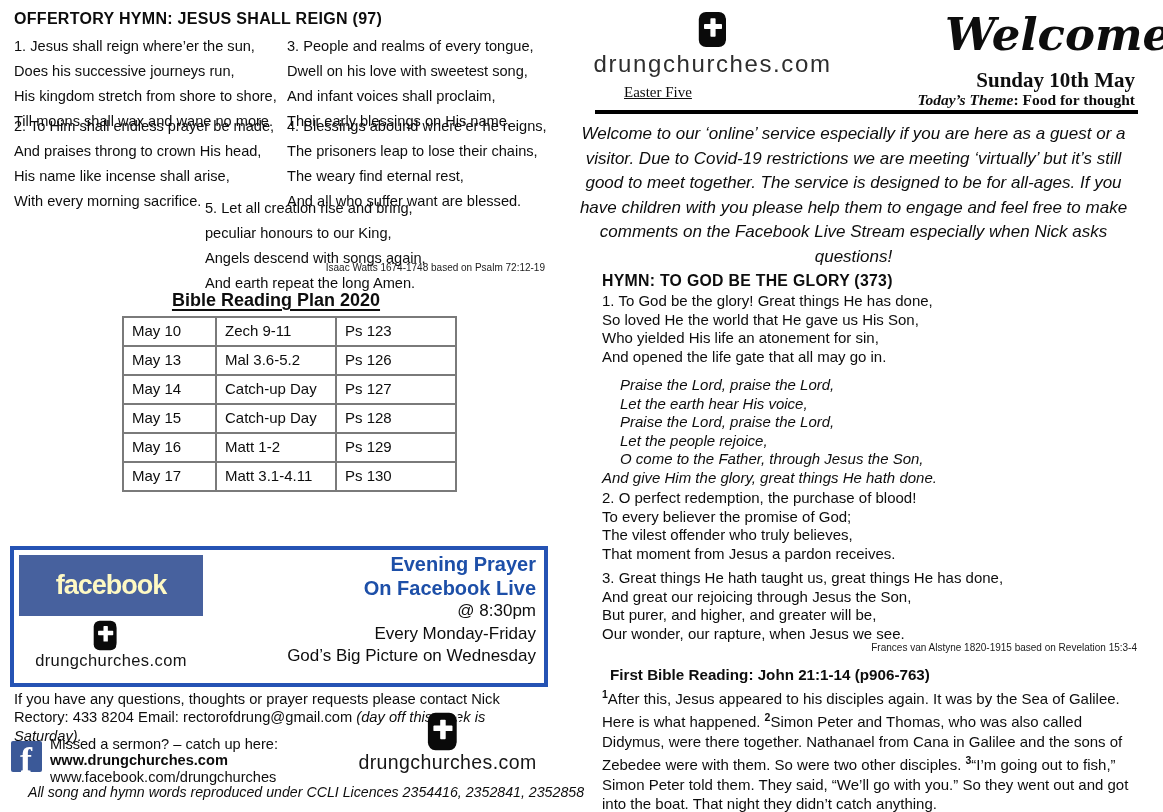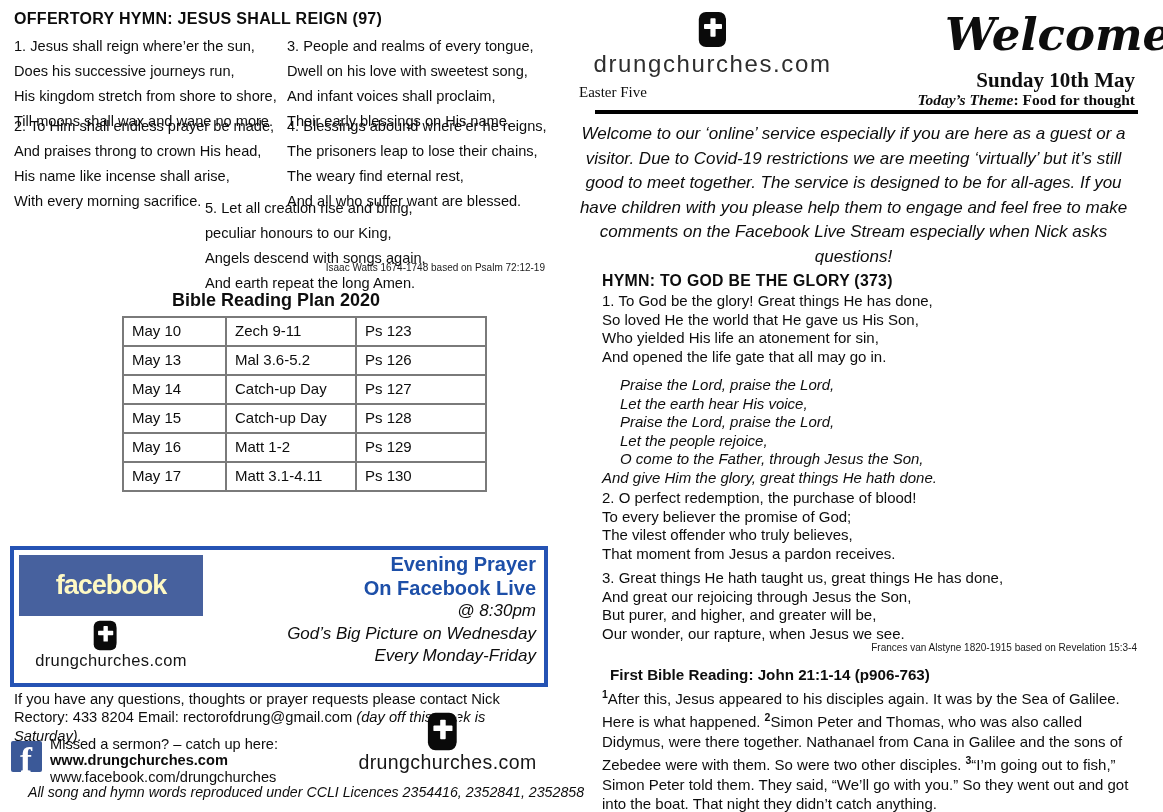--- a/index.html
+++ b/index.html
@@ -4,30 +4,30 @@
 <style>
   html,body{margin:0;padding:0;background:#fff;}
   #page{position:relative;width:1163px;height:812px;background:#ffffff;overflow:hidden;
         font-family:"Liberation Sans",sans-serif;color:#0d0d0d;}
   .abs{position:absolute;}
   
   .sec-title{font-weight:bold;font-size:16px;letter-spacing:.3px;}
   .verse{white-space:pre-line;font-size:14.6px;line-height:25px;}
   .attr{font-size:10px;color:#1a1a1a;}
   .plan-title{font-weight:bold;font-size:18px;text-align:center;
-              text-decoration-thickness:2px;text-underline-offset:3px;}
+              text-decoration:underline;text-decoration-thickness:2px;text-underline-offset:3px;}
   #plan-table{border-collapse:collapse;}
-  #plan-table td{border:2px solid #7a7a7a;font-size:15px;padding:1px 22px 3px 8px;height:23px;vertical-align:middle;}
+  #plan-table td{border:2px solid #7a7a7a;font-size:15px;padding:1px 12px 3px 8px;height:23px;vertical-align:middle;}
   #plan-table td.c1{width:71px;} #plan-table td.c2{width:98px;} #plan-table td.c3{width:98px;}
   #fb-box{left:10px;top:546px;width:530px;height:133px;border:4px solid #2553b4;background:#fff;}
   #fb-logo{position:absolute;left:5px;top:5px;width:184px;height:61px;background:#47619e;
            display:flex;align-items:center;justify-content:center;}
   #fb-logo span{color:#fef9c3;font-weight:bold;font-size:27px;letter-spacing:-1px;}
   .fb-blue{color:#1d4fa8;font-weight:bold;font-size:20px;line-height:24px;}
-  .fb-black{font-size:17px;line-height:22.5px;font-style:italic;}
+  .fb-black{font-size:17px;line-height:22.5px;}
   #fb-right{position:absolute;right:8px;top:2px;text-align:right;}
   .sitewordmark{text-align:center;letter-spacing:.4px;color:#151515;}
   .contact{font-size:14.7px;line-height:18.4px;}
   .f-icon{width:31px;height:31px;background:#3b5998;border-radius:2px;overflow:hidden;position:relative;}
   .f-icon span{position:absolute;bottom:-9px;left:9px;font-family:"Liberation Serif",serif;
                font-weight:bold;font-size:36px;color:#fff;}
   .catchup{font-size:14.6px;line-height:17px;}
   .ccli{font-style:italic;font-size:14.2px;}
   
   .r-site{font-size:24px;letter-spacing:1.6px;color:#2e2e2e;text-align:center;}
@@ -121,22 +121,22 @@
         <path d="M35 3 q5 20 0 40" stroke="#fff" stroke-width="2.2" fill="none"></path>
         <rect x="15.5" y="9" width="6.5" height="23" rx="1" fill="#fff"></rect>
         <rect x="7.5" y="16" width="22.5" height="6.5" rx="1" fill="#fff"></rect>
       </svg>
     </div>
     <div class="abs sitewordmark" style="left:0;top:101px;width:194px;font-size:16.5px;">drungchurches.com</div>
     <div id="fb-right">
       <div class="fb-blue">Evening Prayer</div>
       <div class="fb-blue">On Facebook Live</div>
       <div class="fb-black">@ 8:30pm</div>
+      <div class="fb-black">Every Monday-Friday</div>
       <div class="fb-black">God’s Big Picture on Wednesday</div>
-      <div class="fb-black">Every Monday-Friday</div>
     </div>
   </div>
 
   <div class="abs contact" style="left:14px;top:690px;width:538px;"><span>If you have any questions, thoughts or prayer requests please contact Nick Rectory: 433 8204 Email: rectorofdrung@gmail.com </span><span class="bi">(day off this week is Saturday).</span></div>
 
   <div class="abs f-icon" style="left:11px;top:741px;">
       <span>f</span>
     </div>
   <div class="abs catchup" style="left:50px;top:736px;">Missed a sermon? – catch up here:</div>
   <div class="abs catchup" style="left:50px;top:752px;font-weight:bold;">www.drungchurches.com</div>
@@ -155,21 +155,21 @@
 
   <div class="abs" style="left:698px;top:11px;">
     <svg width="32" height="37" viewBox="0 0 40 46">
       <rect x="1" y="1" width="34" height="44" rx="9" fill="#0a0a0a"></rect>
       <path d="M35 3 q5 20 0 40" stroke="#fff" stroke-width="2.2" fill="none"></path>
       <rect x="15.5" y="9" width="6.5" height="23" rx="1" fill="#fff"></rect>
       <rect x="7.5" y="16" width="22.5" height="6.5" rx="1" fill="#fff"></rect>
     </svg>
   </div>
   <div class="abs r-site" style="left:585px;top:50px;width:255px;">drungchurches.com</div>
-  <div class="abs season" style="left:579px;top:84px;">Easter Five</div>
+  <div class="abs season" style="left:624px;top:84px;text-decoration:underline;">Easter Five</div>
 
   <div class="abs welcome-script" style="left:945px;top:8px;width:195px;">Welcome</div>
   <div class="abs r-date" style="left:845px;top:68px;width:290px;">Sunday 10th May</div>
   <div class="abs r-theme" style="left:845px;top:91px;width:290px;"><span class="bi">Today’s Theme</span><span>: Food for thought</span></div>
   <div class="abs rule" style="left:595px;top:110px;width:543px;"></div>
 
   <div class="abs intro" style="left:565px;top:122px;width:577px;">Welcome to our ‘online’ service especially if you are here as a guest or a visitor.  Due to Covid-19 restrictions we are meeting ‘virtually’ but it’s still good to meet together. The service is designed to be for all-ages.  If you have children with you please help them to engage and feel free to make comments on the Facebook Live Stream especially when Nick asks questions!</div>
 
   <div class="abs sec-title" style="left:602px;top:272px;font-size:15.8px;">HYMN: TO GOD BE THE GLORY (373)</div>
   <div class="abs verse-r" style="left:602px;top:292px;">1. To God be the glory! Great things He has done,

